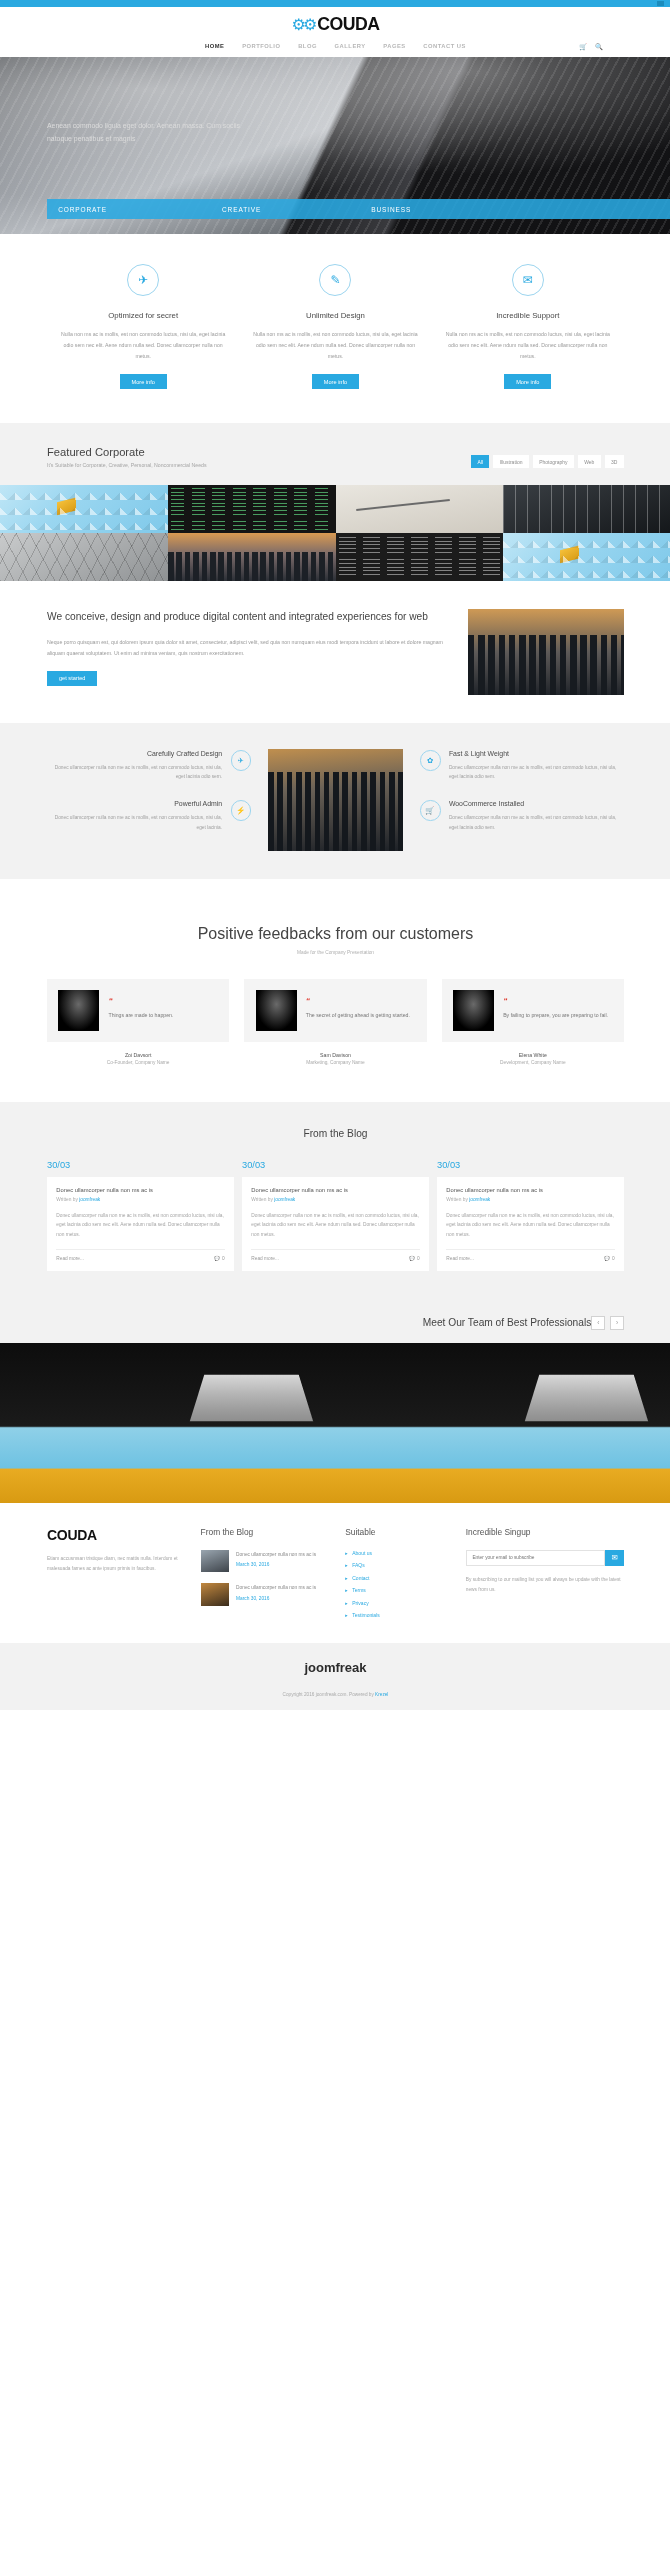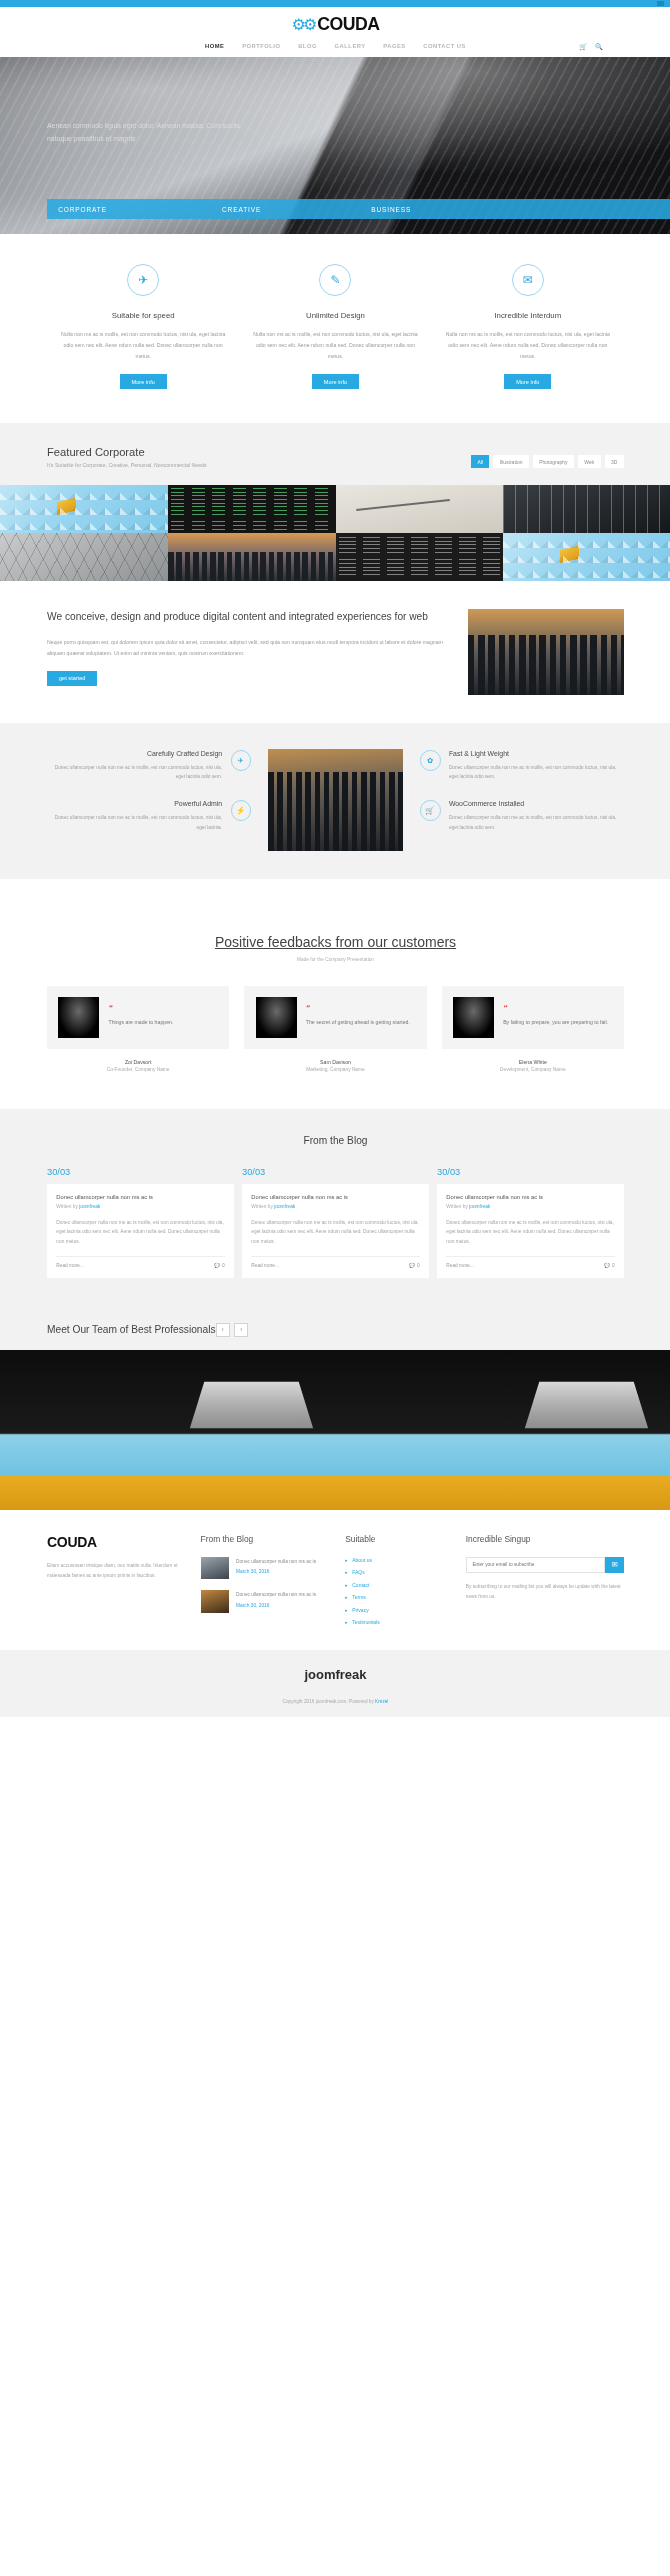--- a/index.html
+++ b/index.html
@@ -128,21 +128,21 @@
     display: flex; align-items: center; justify-content: center; color: #29a9e1; font-size: 7.5px; }
   .item h4 { font-size: 6.9px; font-weight: normal; color: #4a4a4a; margin-bottom: 5.6px; }
   .item p { font-size: 4.8px; line-height: 2; color: #a0a0a0; }
   .crafted .photo { width: 135px; height: 102px; background: linear-gradient(175deg,#c08f4e 0%,#6b6257 38%,#1d2127 100%); position: relative; }
   .crafted .photo::after{content:"";position:absolute;bottom:0;left:0;right:0;height:78%;
     background:repeating-linear-gradient(90deg,#14181d 0 5.6px,rgba(0,0,0,0) 5.6px 9.3px);}
 
   
   .testi { background: #fff; padding: 34px 0 37px; text-align: center; }
   .testi .pct { font-size: 25px; color: #29a9e1; font-weight: normal; }
-  .testi h3 { font-size: 14px; color: #444; font-weight: normal; margin-top: 21px; text-decoration: underline; }
+  .testi h3 { font-size: 16px; color: #444; font-weight: normal; margin-top: 12px; }
   .testi .made { font-size: 4.8px; color: #b0b0b0; margin-top: 6.5px; }
   .tcards { display: flex; gap: 15px; margin-top: 24px; }
   .tcard { flex: 1; background: #f4f4f4; padding: 11.2px; display: flex; gap: 9.3px; align-items: flex-start; text-align: left; }
   .tcard .av { width: 41px; height: 41px; flex: 0 0 auto; background: radial-gradient(ellipse at 50% 35%, #6a6a6a, #000 70%); }
   .tcard .q { color: #e03b30; font-size: 8.4px; font-style: italic; font-weight: bold; line-height: 1; }
   .tcard .tx { font-size: 5.2px; line-height: 2; color: #777; margin-top: 2.8px; }
   .tmeta { display: flex; gap: 15px; margin-top: 9.3px; }
   .tmeta > div { flex: 1; }
   .tmeta .nm { font-size: 5.2px; color: #555; }
   .tmeta .rl { font-size: 4.8px; color: #aaa; margin-top: 2.8px; }
@@ -158,21 +158,21 @@
   .bcard .wb { font-size: 4.8px; color: #aaa; margin-top: 4.7px; }
   .bcard .wb b { color: #29a9e1; font-weight: normal; }
   .bcard .ex { font-size: 4.8px; line-height: 2; color: #a5a5a5; margin-top: 8.4px; }
   .bfoot { display: flex; justify-content: space-between; align-items: center; border-top: 0.9px solid #eee; margin-top: 9.3px; padding-top: 6.5px; }
   .bfoot .rm { font-size: 4.8px; color: #999; }
   .bfoot .cm { font-size: 4.8px; color: #999; }
 
   
   .team { background: #fff; }
   .team-head { background: #f2f2f2; padding: 13px 0; }
-  .team-head .wrap { display: flex; justify-content: flex-start; align-items: center; }
+  .team-head .wrap { display: flex; justify-content: flex-end; align-items: center; }
   .team-head h2 { font-size: 10.2px; font-weight: normal; color: #444; }
   .arrows { display: flex; gap: 4.7px; }
   .arrows button { width: 14px; height: 14px; border: 0.9px solid #d2d2d2; background: #fff; color: #9a9a9a; font-size: 6.5px; cursor: pointer; }
   .team-strip { display: flex; height: 160px; }
   .team-strip .tcell { flex: 1; position: relative; overflow: hidden;
     background: linear-gradient(180deg,#0d0d0d 0%,#1a1a1a 52%,#8fd0e8 53%,#6ec2e2 78%,#e8ab22 79%,#d89a12 100%); }
   .team-strip .tcell.lap::before{content:"";position:absolute;left:18%;top:18%;width:64%;height:30%;
     background:linear-gradient(180deg,#d9d9d9,#8e8e8e);transform:perspective(56px) rotateX(18deg);}
 
   
@@ -236,33 +236,33 @@
   <div class="hero-strip">
     <span>CORPORATE</span>
     <span>CREATIVE</span>
     <span>BUSINESS</span>
   </div>
 </div>
 
 <div class="services wrap">
   <div class="svc">
     <div class="circle">✈</div>
-    <h3>Suitable for speed</h3>
+    <h3>Optimized for secret</h3>
     <p>Nulla non ms ac is mollis, est non commodo luctus, nisi ula, eget lacinia odio sem nec elit. Aene ndum nulla sed. Donec ullamcorper nulla non metus.</p>
     <button class="btn">More info</button>
   </div>
   <div class="svc">
     <div class="circle">✎</div>
     <h3>Unlimited Design</h3>
     <p>Nulla non ms ac is mollis, est non commodo luctus, nisi ula, eget lacinia odio sem nec elit. Aene ndum nulla sed. Donec ullamcorper nulla non metus.</p>
     <button class="btn">More info</button>
   </div>
   <div class="svc">
     <div class="circle">✉</div>
-    <h3>Incredible Interdum</h3>
+    <h3>Incredible Support</h3>
     <p>Nulla non ms ac is mollis, est non commodo luctus, nisi ula, eget lacinia odio sem nec elit. Aene ndum nulla sed. Donec ullamcorper nulla non metus.</p>
     <button class="btn">More info</button>
   </div>
 </div>
 
 <div class="featured">
   <div class="wrap">
     <div class="feat-head">
       <div>
         <h2>Featured Corporate</h2>

